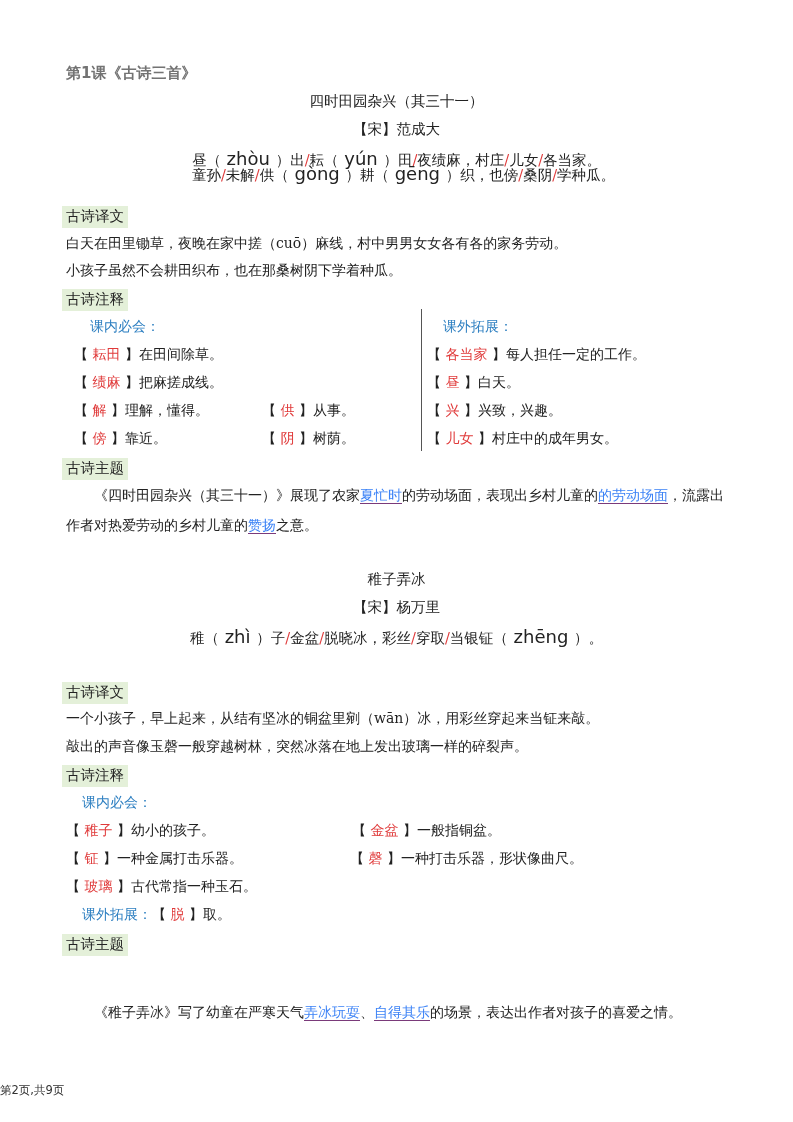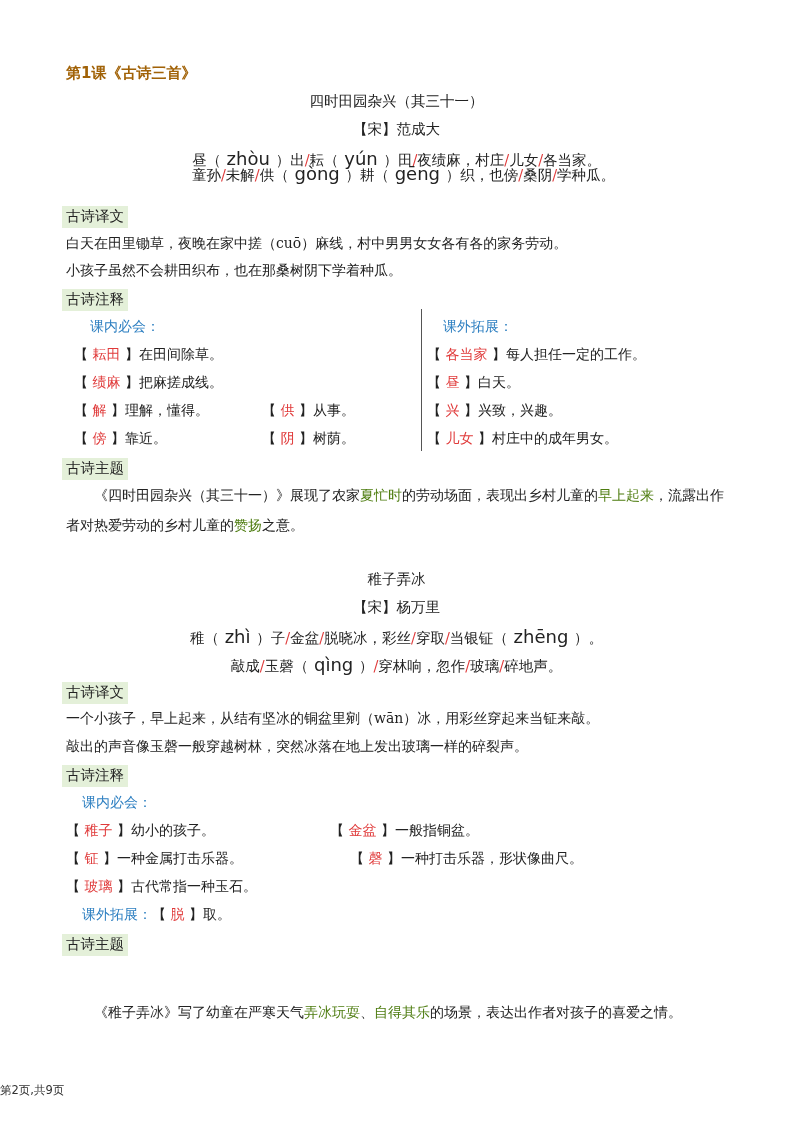--- a/index.html
+++ b/index.html
@@ -1,33 +1,33 @@
 <!DOCTYPE html>
 <html><head>
 <meta charset="utf-8">
 <style>
   html, body { margin: 0; padding: 0; background: #ffffff; }
   body { width: 793px; height: 1122px; position: relative; overflow: hidden;
          font-family: "DejaVu Serif", "Liberation Serif", serif; color: #222; }
   .page { position: absolute; left: 0; top: 0; width: 793px; height: 1122px; }
   .abs { position: absolute; white-space: nowrap; }
   .lesson-title { left: 66px; top: 64px; font-family: "DejaVu Sans", "Liberation Sans", sans-serif;
-                  font-size: 15px; font-weight: bold; color: #a16207; letter-spacing: 0px; }
+                  font-size: 15px; font-weight: bold; color: #737373; letter-spacing: 0px; }
   .center { left: 0; width: 793px; text-align: center; font-size: 14.5px; }
   .slash { color: #e03a3a; }
   .py { font-family: "DejaVu Sans", "Liberation Sans", sans-serif; font-size: 18px; }
   .hdr { left: 62px; font-family: "DejaVu Sans", "Liberation Sans", sans-serif; font-size: 14.5px;
          background: #e4f0d9; color: #222; padding: 1px 4px 2px 4px; text-align: center; }
   .body-line { left: 66px; font-size: 14px; }
   .sub { font-family: "DejaVu Sans", "Liberation Sans", sans-serif; font-size: 14px; color: #2d7fc1; margin-left: 16px; }
   .note { font-size: 14px; }
   .term { color: #e03a3a; }
   .br { color: #222; }
   .vline { position: absolute; left: 421px; top: 309px; width: 1px; height: 142px; background: #555; }
-  .ul { text-decoration-color: #7a3a7a; color: #4d7c0f; text-underline-offset: 3px; }
+  .ul { text-decoration: underline; text-decoration-color: #7a3a7a; color: #3b82f6; text-underline-offset: 3px; }
   .para { left: 66px; width: 665px; font-size: 14px; line-height: 30px; white-space: normal; text-indent: 28px; }
   .footer { left: 0; width: 793px; top: 1083px; font-family: "DejaVu Sans", "Liberation Sans", sans-serif;
             font-size: 11.5px; color: #333; }
 </style>
 </head>
 <body>
 
 <div class="page">
 
   <div class="abs lesson-title">第1课《古诗三首》</div>
@@ -73,38 +73,37 @@
     <span class="br">【 </span><span class="term">昼</span><span class="br"> 】</span><span>白天。</span>
   </div>
   <div class="abs note" style="left:427px; top:402px;">
     <span class="br">【 </span><span class="term">兴</span><span class="br"> 】</span><span>兴致，兴趣。</span>
   </div>
   <div class="abs note" style="left:427px; top:430px;">
     <span class="br">【 </span><span class="term">儿女</span><span class="br"> 】</span><span>村庄中的成年男女。</span>
   </div>
 
   <div class="abs hdr" style="top:458px;">古诗主题</div>
-  <div class="abs para" style="top:480px;"><span>《四时田园杂兴（其三十一）》展现了农家</span><span class="ul">夏忙时</span><span>的劳动场面，表现出乡村儿童的</span><span class="ul">早上起来</span><span>，流露出作者对热爱劳动的乡村儿童的</span><span class="ul">赞扬</span><span>之意。</span></div>
+  <div class="abs para" style="top:480px;"><span>《四时田园杂兴（其三十一）》展现了农家</span><span class="ul">夏忙时</span><span>的劳动场面，表现出乡村儿童的</span><span class="ul">的劳动场面</span><span>，流露出作者对热爱劳动的乡村儿童的</span><span class="ul">赞扬</span><span>之意。</span></div>
 
   <div class="abs center" style="top:570px;">稚子弄冰</div>
   <div class="abs center" style="top:598px;">【宋】杨万里</div>
   <div class="abs center" style="top:626px;"><span>稚（</span><span class="py"> zhì </span><span>）子</span><span class="slash">/</span><span>金盆</span><span class="slash">/</span><span>脱晓冰，彩丝</span><span class="slash">/</span><span>穿取</span><span class="slash">/</span><span>当银钲（</span><span class="py"> zhēng </span><span>）。</span></div>
-  <div class="abs center" style="top:654px;"><span>敲成</span><span class="slash">/</span><span>玉磬（</span><span class="py"> qìng </span><span>）</span><span class="slash">/</span><span>穿林响，忽作</span><span class="slash">/</span><span>玻璃</span><span class="slash">/</span><span>碎地声。</span></div>
 
   <div class="abs hdr" style="top:682px;">古诗译文</div>
   <div class="abs body-line" style="top:710px;">一个小孩子，早上起来，从结有坚冰的铜盆里剜（wān）冰，用彩丝穿起来当钲来敲。</div>
   <div class="abs body-line" style="top:738px;">敲出的声音像玉磬一般穿越树林，突然冰落在地上发出玻璃一样的碎裂声。</div>
 
   <div class="abs hdr" style="top:765px;">古诗注释</div>
   <div class="abs sub" style="left:66px; top:794px;">课内必会：</div>
 
   <div class="abs note" style="left:66px; top:822px;">
     <span class="br">【 </span><span class="term">稚子</span><span class="br"> 】</span><span>幼小的孩子。</span>
   </div>
-  <div class="abs note" style="left:330px; top:822px;">
+  <div class="abs note" style="left:352px; top:822px;">
     <span class="br">【 </span><span class="term">金盆</span><span class="br"> 】</span><span>一般指铜盆。</span>
   </div>
   <div class="abs note" style="left:66px; top:850px;">
     <span class="br">【 </span><span class="term">钲</span><span class="br"> 】</span><span>一种金属打击乐器。</span>
   </div>
   <div class="abs note" style="left:350px; top:850px;">
     <span class="br">【 </span><span class="term">磬</span><span class="br"> 】</span><span>一种打击乐器，形状像曲尺。</span>
   </div>
   <div class="abs note" style="left:66px; top:878px;">
     <span class="br">【 </span><span class="term">玻璃</span><span class="br"> 】</span><span>古代常指一种玉石。</span>

